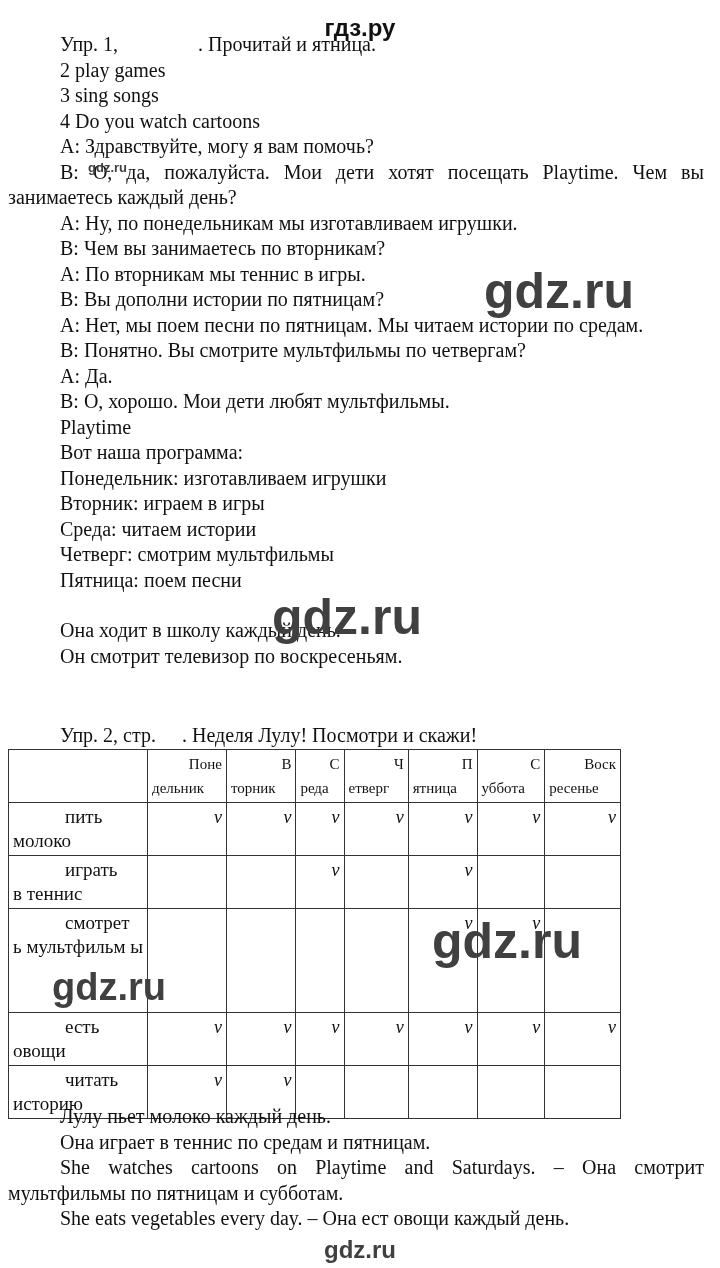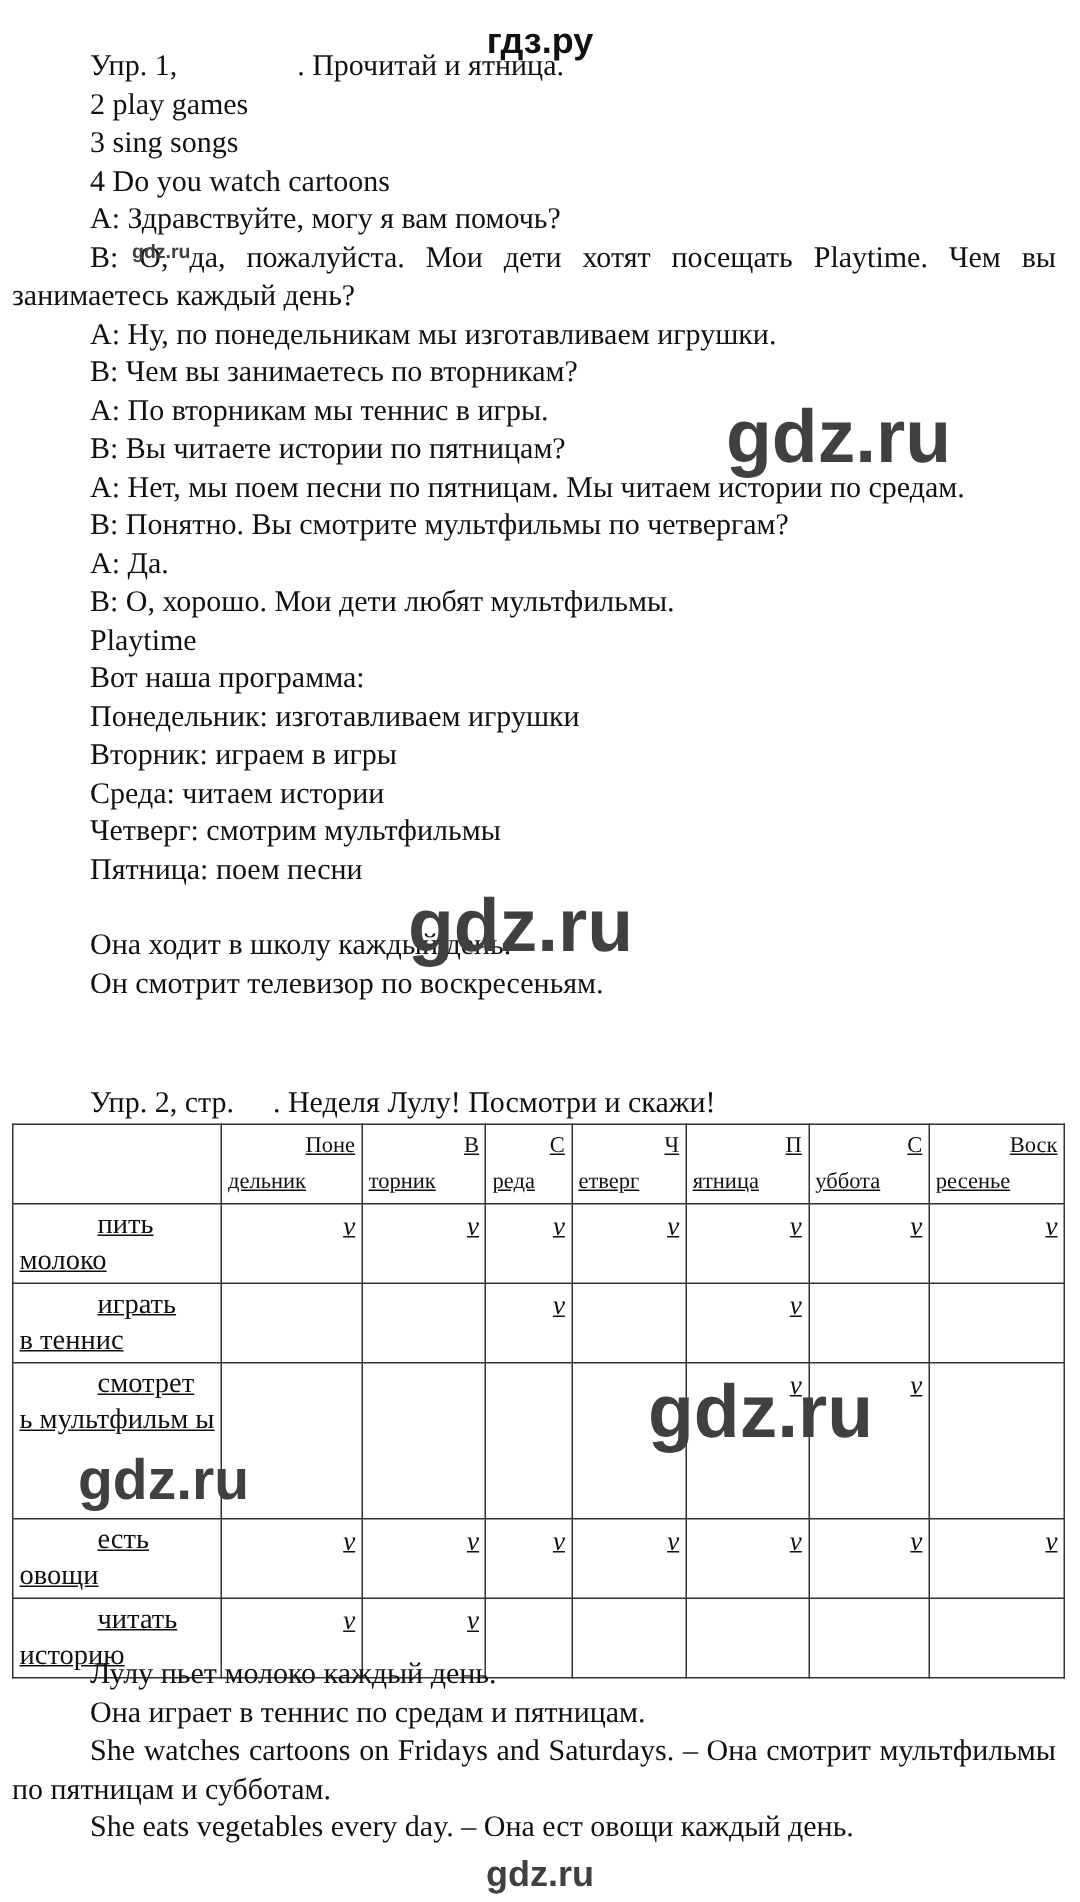--- a/index.html
+++ b/index.html
@@ -4,21 +4,21 @@
 <style>
   html,body{margin:0;padding:0;background:#fff;}
   body{width:720px;height:1268px;position:relative;overflow:hidden;color:#111;font-family:"Liberation Serif",serif;}
   .site-title{position:absolute;top:2px;left:0;width:720px;text-align:center;font-family:"Liberation Sans",sans-serif;font-weight:bold;font-size:24px;margin-top:12px;}
   .block{position:absolute;left:8px;width:696px;font-size:20px;line-height:25.5px;}
   .ln{display:block;padding-left:52px;white-space:nowrap;}
   .ln.wrap{white-space:normal;text-align:justify;}
   .bold{font-weight:normal;}
   .gap{display:inline-block;width:80px;}
   .wm{position:absolute;font-family:Liberation Sans, sans-serif;font-weight:bold;color:#404040;}
-  table.days{position:absolute;left:8px;top:749px;width:702px;border-collapse:collapse;font-size:18px;text-decoration:underline;}
+  table.days{position:absolute;left:8px;top:749px;width:613px;border-collapse:collapse;font-size:18px;}
   table.days td{border:1.5px solid #333;vertical-align:top;padding:2px 4px;line-height:24px;}
   td.rowlabel{width:130px;font-size:19px;}
   td.hd{text-align:right;font-size:15px;line-height:20px;}
   td.hd span.b{display:block;text-align:left;}
   td.mark{text-align:right;font-style:italic;font-size:18px;padding-right:10px;}
   .rl1{display:block;padding-left:52px;}
 </style>
 </head>
 <body>
 
@@ -27,21 +27,21 @@
 <div class="block" style="top:32px;">
   <span class="ln"><span class="bold">Упр. 1,</span><span class="gap"></span><span>. Прочитай и ятница.</span></span>
   <span class="ln">2  play games</span>
   <span class="ln">3  sing songs</span>
   <span class="ln">4  Do you watch cartoons</span>
   <span class="ln">А: Здравствуйте, могу я вам помочь?</span>
   <span class="ln wrap" style="padding-left:0;text-indent:52px;">В: О, да, пожалуйста. Мои дети хотят посещать Playtime. Чем вы занимаетесь каждый день?</span>
   <span class="ln">А: Ну, по понедельникам мы изготавливаем игрушки.</span>
   <span class="ln">В: Чем вы занимаетесь по вторникам?</span>
   <span class="ln">А: По вторникам мы теннис в игры.</span>
-  <span class="ln">В: Вы читаете истории по пятницам?</span>
+  <span class="ln">В: Вы дополни истории по пятницам?</span>
   <span class="ln wrap" style="padding-left:0;text-indent:52px;">А: Нет, мы поем песни по пятницам. Мы читаем истории по средам.</span>
   <span class="ln">В: Понятно. Вы смотрите мультфильмы по четвергам?</span>
   <span class="ln">А: Да.</span>
   <span class="ln">В: О, хорошо. Мои дети любят мультфильмы.</span>
   <span class="ln">Playtime</span>
   <span class="ln">Вот наша программа:</span>
   <span class="ln">Понедельник: изготавливаем игрушки</span>
   <span class="ln">Вторник: играем в игры</span>
   <span class="ln">Среда: читаем истории</span>
   <span class="ln">Четверг: смотрим мультфильмы</span>
@@ -116,21 +116,21 @@
     <td class="mark"></td>
     <td class="mark"></td>
     <td class="mark"></td>
   </tr>
 </tbody>
   </table>
 
 <div class="block" style="top:1104px;">
   <span class="ln">Лулу пьет молоко каждый день.</span>
   <span class="ln">Она играет в теннис по средам и пятницам.</span>
-  <span class="ln wrap" style="padding-left:0;text-indent:52px;">She watches cartoons on Fridays and Saturdays. – Она смотрит мультфильмы по пятницам и субботам.</span>
+  <span class="ln wrap" style="padding-left:0;text-indent:52px;">She watches cartoons on Playtime and Saturdays. – Она смотрит мультфильмы по пятницам и субботам.</span>
   <span class="ln">She eats vegetables every day. – Она ест овощи каждый день.</span>
 </div>
 
 <div class="wm" style="left:88px;top:160px;font-size:13px;">gdz.ru</div>
 <div class="wm" style="left:484px;top:262px;font-size:50px;">gdz.ru</div>
 <div class="wm" style="left:272px;top:588px;font-size:50px;">gdz.ru</div>
 <div class="wm" style="left:432px;top:912px;font-size:50px;">gdz.ru</div>
 <div class="wm" style="left:52px;top:966px;font-size:38px;">gdz.ru</div>
 <div class="wm" style="left:0;width:720px;text-align:center;top:1236px;font-size:24px;">gdz.ru</div>
 

